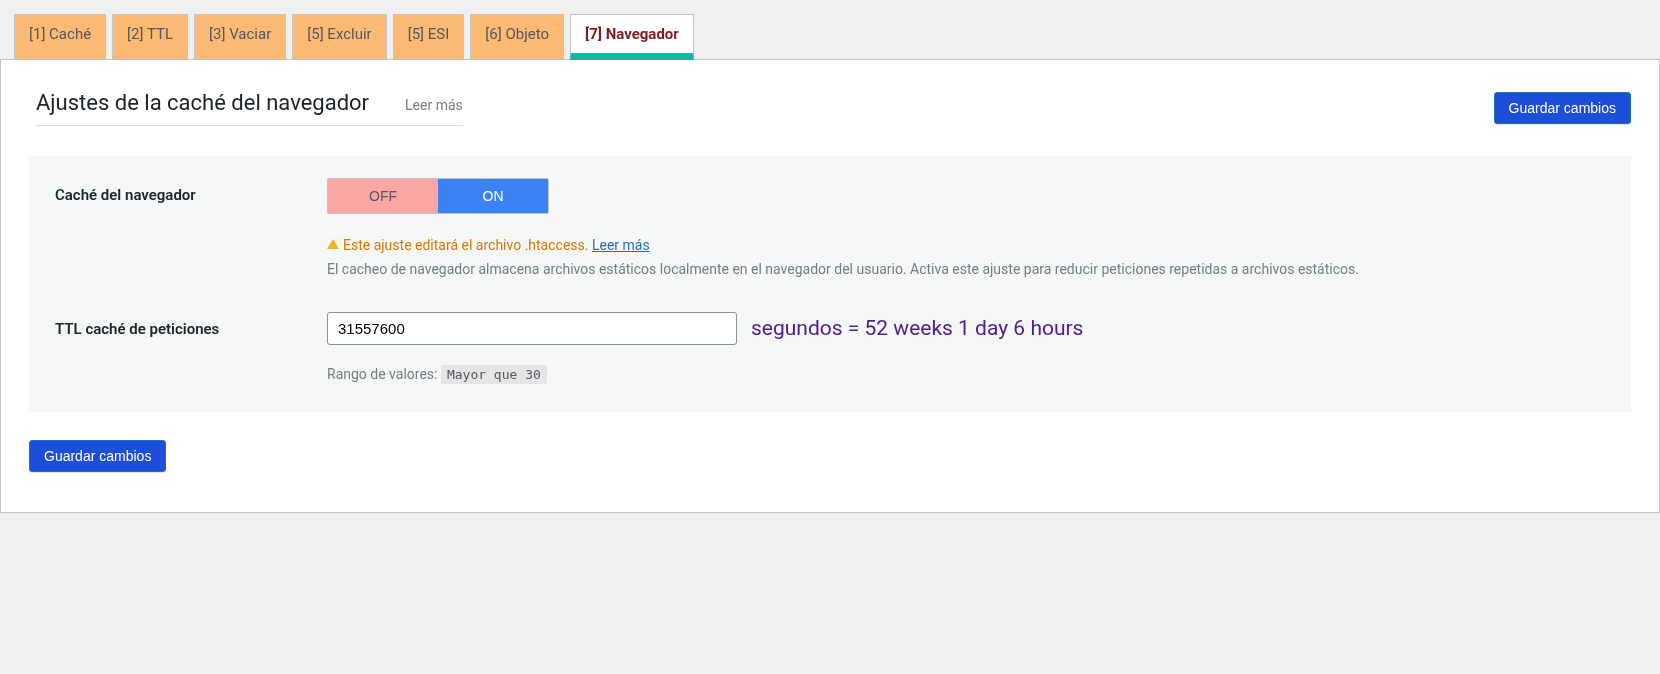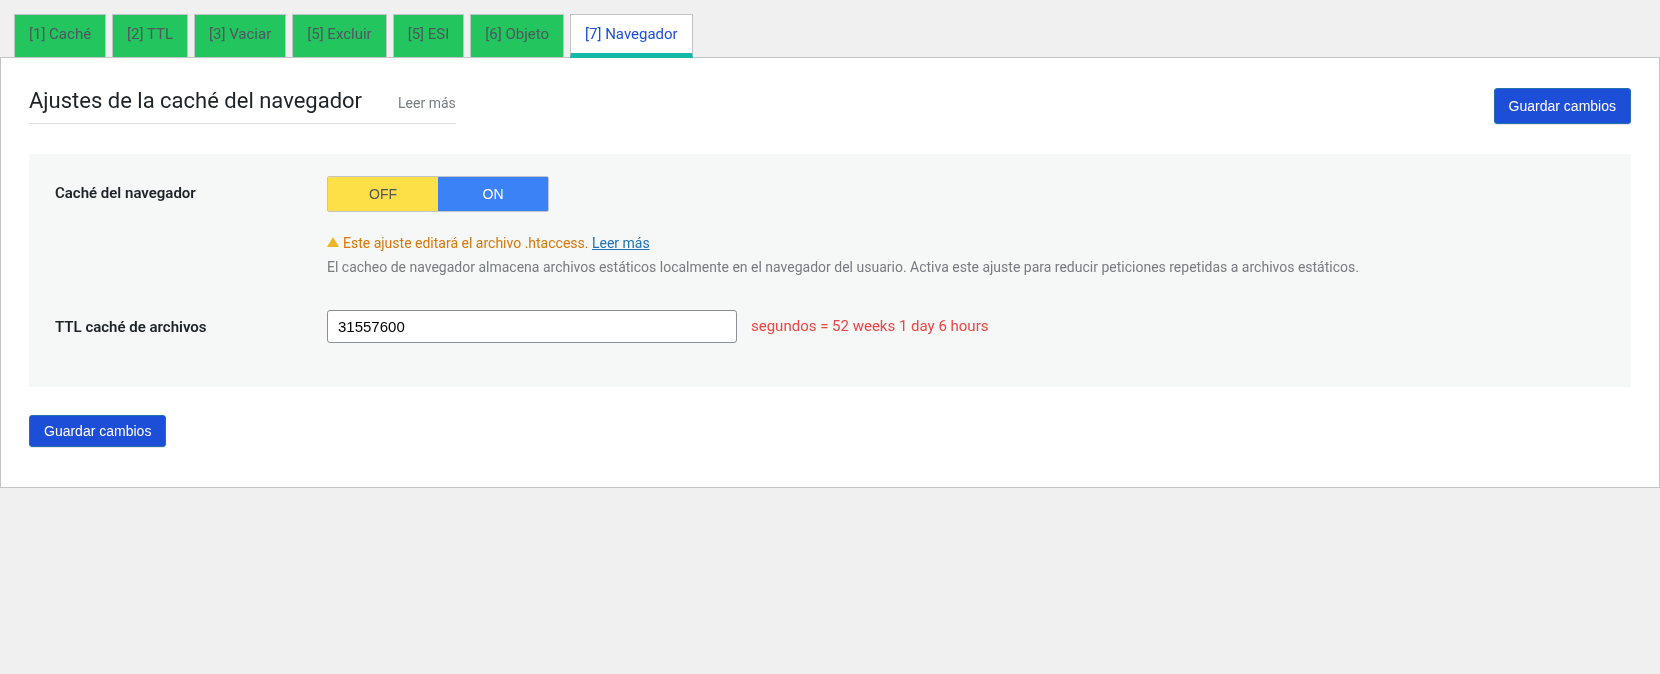--- a/index.html
+++ b/index.html
@@ -10,44 +10,46 @@
     font-size: 14px;
     padding: 0;
   }
   .tabs {
     display: flex;
     gap: 6px;
     padding: 14px 14px 0 14px;
   }
   .tab {
     padding: 10px 14px;
-    background: #22c55e;
+    background: #fdba74;
     border: 1px solid #c3c4c7;
     border-bottom: none;
     color: #50575e;
     font-size: 15px;
     cursor: pointer;
   }
   .tab.active {
     background: #fff;
-    border-bottom: 5px solid #14b8a6;
+    border-bottom: 7px solid #14b8a6;
     margin-bottom: -1px;
-    color: #1d4ed8;
-    font-weight: 400;
+    color: #7f1d1d;
+    font-weight: 700;
   }
   .panel {
     background: #fff;
     border: 1px solid #c3c4c7;
     margin: 0 0 0 0;
     padding: 30px 28px 40px 28px;
   }
   .header-row {
     display: flex;
     justify-content: space-between;
+    align-items: center;
     margin-bottom: 30px;
+    margin-left: 7px;
   }
   .header-left {
     display: flex;
     align-items: baseline;
     gap: 36px;
     border-bottom: 1px solid #dcdcde;
     padding-bottom: 10px;
   }
   .page-title {
     font-size: 22px;
@@ -97,21 +99,21 @@
     border-radius: 2px;
     overflow: hidden;
     margin-bottom: 20px;
   }
   .toggle-opt {
     width: 110px;
     text-align: center;
     padding: 9px 0;
     font-size: 14px;
     cursor: pointer;
-    background: #fde047;
+    background: #fca5a5;
     color: #50575e;
     border: none;
   }
   .toggle-opt.on {
     background: #3b82f6;
     color: #fff;
   }
   .desc {
     color: #787c82;
     font-size: 14px;
@@ -143,22 +145,22 @@
     border-radius: 3px;
     background: #fff;
   }
   .input-row {
     display: flex;
     align-items: center;
     gap: 14px;
     margin-bottom: 18px;
   }
   .input-suffix {
-    color: #ef4444;
-    font-size: 15px;
+    color: #4c1d95;
+    font-size: 21px;
   }
   code.inline {
     background: #e5e5e5;
     padding: 2px 6px;
     border-radius: 2px;
     font-family: Consolas, Monaco, monospace;
     font-size: 13px;
     color: #50575e;
   }
   .bottom-save { margin-top: 10px; }
@@ -199,27 +201,31 @@
           <div>
             <span class="warn-icon"></span><span class="warn">Este ajuste editará el archivo .htaccess.</span>
             <a>Leer más</a>
           </div>
           <div>El cacheo de navegador almacena archivos estáticos localmente en el navegador del usuario. Activa este ajuste para reducir peticiones repetidas a archivos estáticos.</div>
         </div>
       </div>
     </div>
 
     <div class="setting-row">
-      <div class="setting-label">TTL caché de archivos</div>
+      <div class="setting-label">TTL caché de peticiones</div>
       <div class="setting-content">
         <div class="input-row">
           <input type="text" class="text-input" value="31557600" style="">
           <span class="input-suffix">segundos = 52 weeks 1 day 6 hours</span>
         </div>
         <div class="desc">
+          <div>
+            <span>Rango de valores: </span>
+            <code class="inline">Mayor que 30</code>
+          </div>
         </div>
       </div>
     </div>
 
   </div>
 
   <div class="bottom-save">
     <button class="btn-primary">Guardar cambios</button>
   </div>
 

